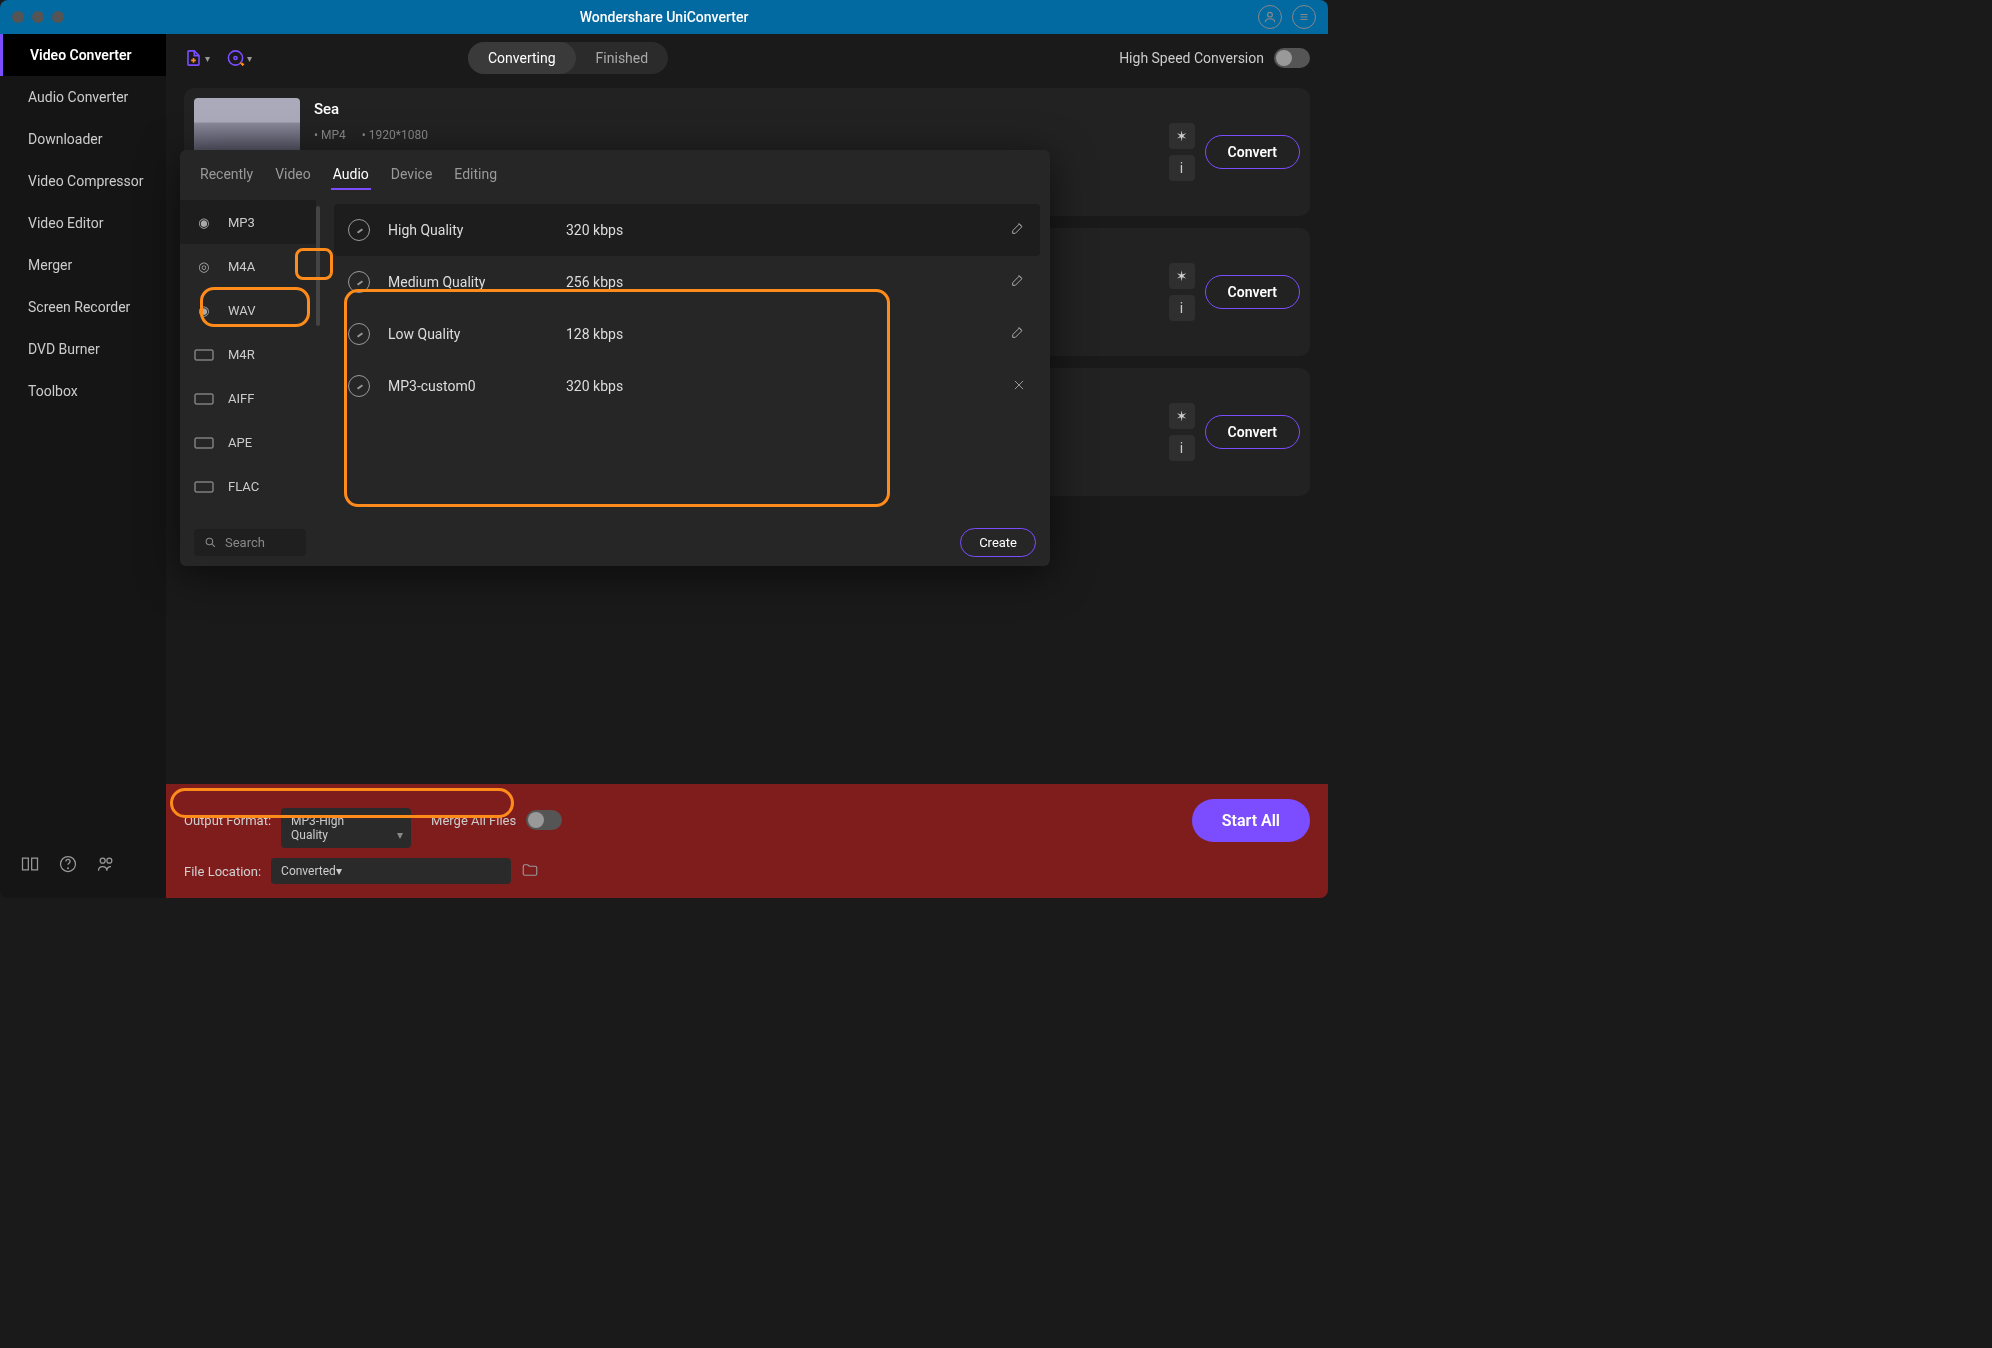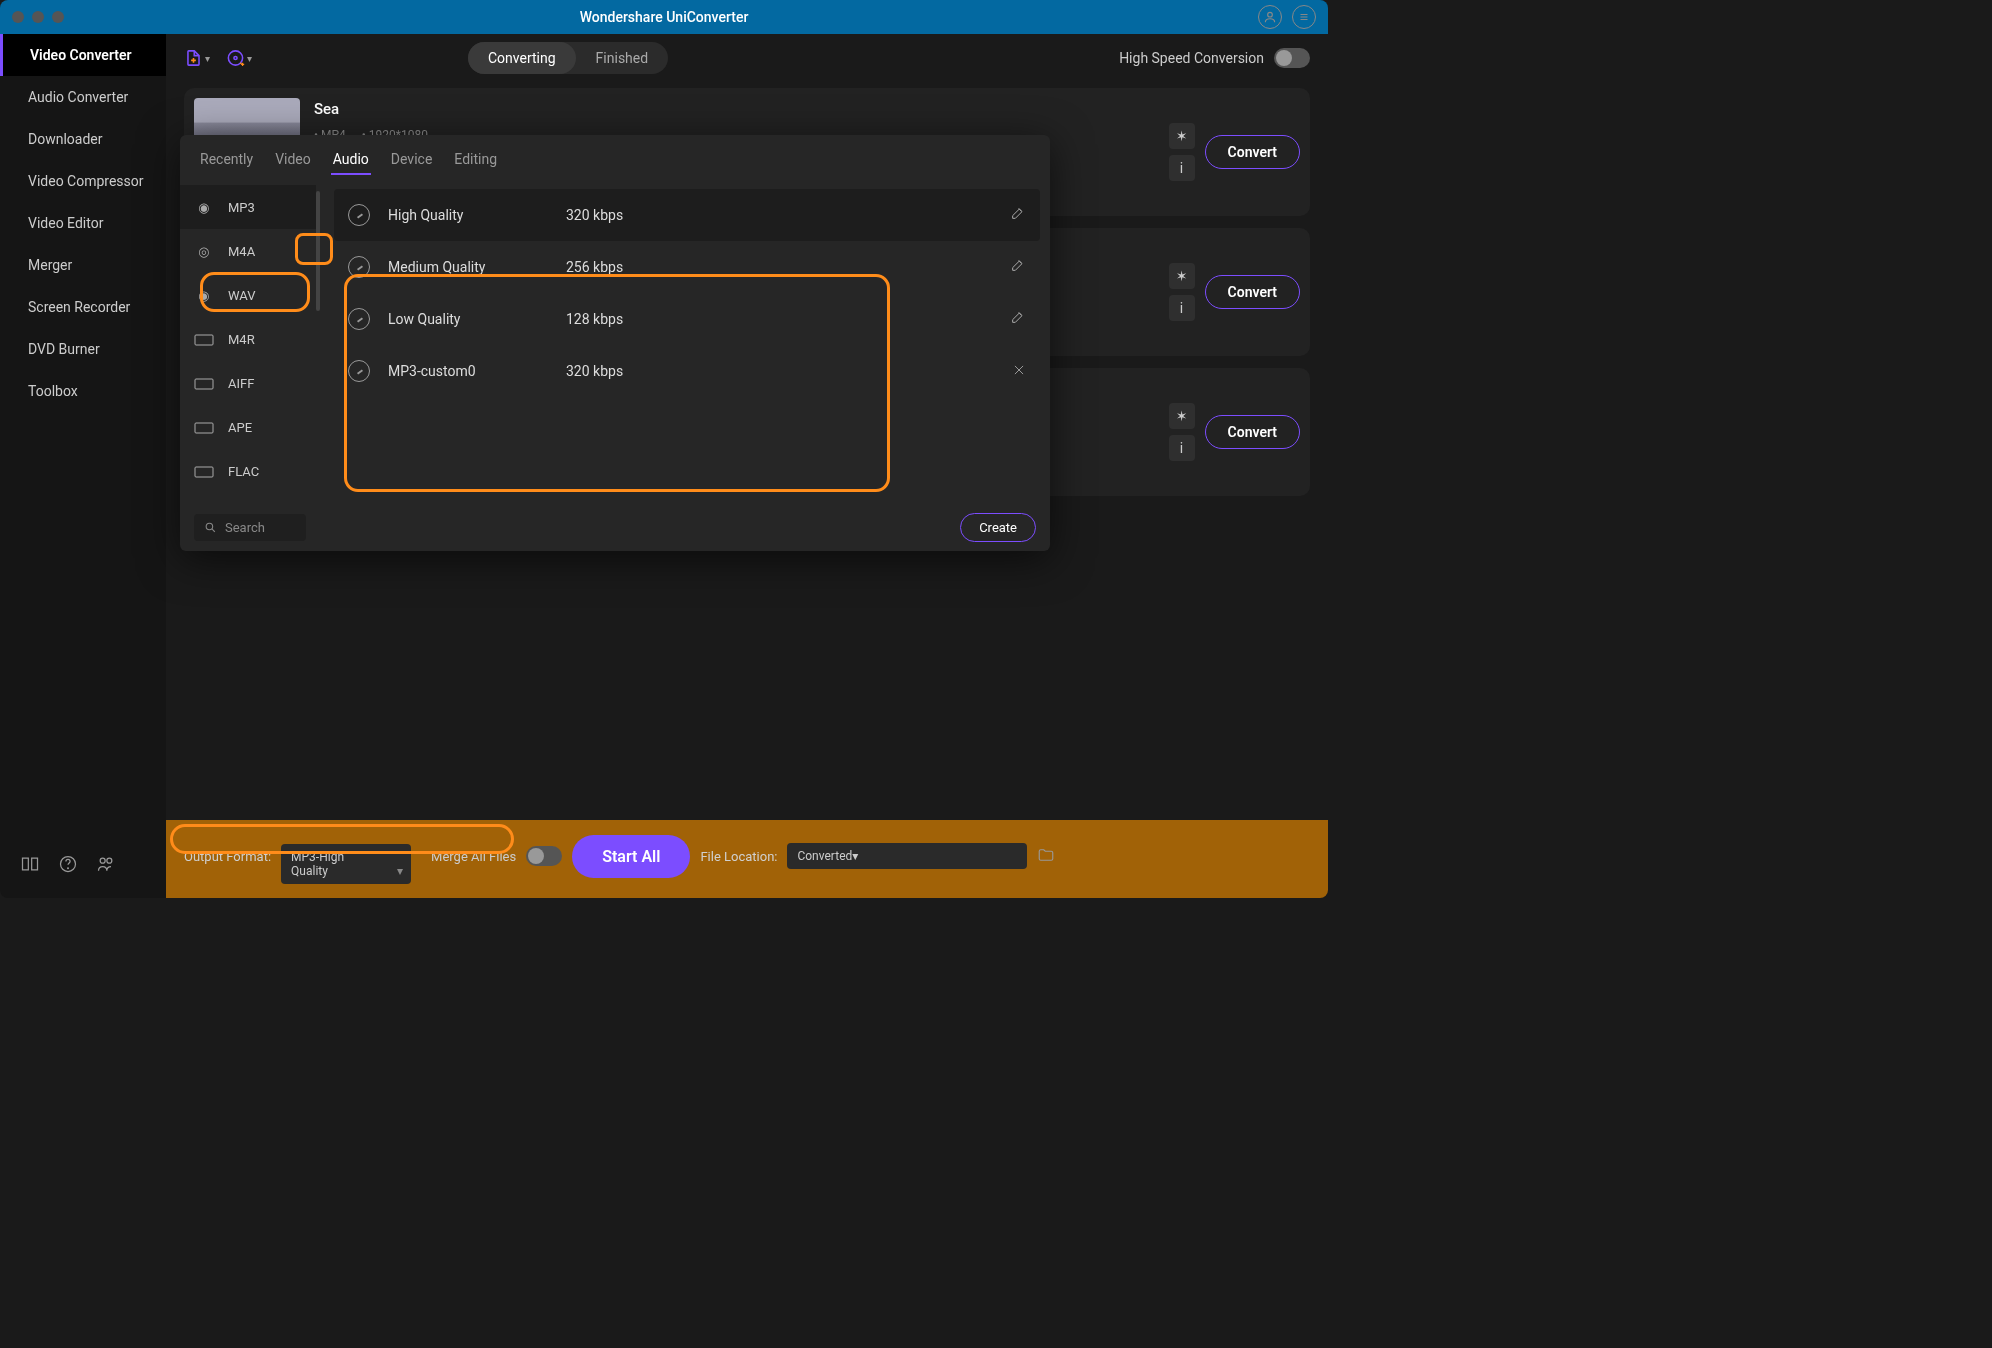--- a/index.html
+++ b/index.html
@@ -28,28 +28,28 @@
   .toggle::after { content:''; position:absolute; width:16px; height:16px; border-radius:50%; background:#999; top:2px; left:2px; }
   .filelist { flex: 1; padding: 6px 18px 0; overflow: hidden; }
   .card { background: #222; border-radius: 10px; height: 128px; margin-bottom: 12px; display: flex; align-items: flex-start; padding: 10px; gap: 14px; position: relative; }
   .thumb { width: 106px; height: 60px; background: linear-gradient(#aab 40%,#889 42%,#445 100%); border-radius: 4px; }
   .fileinfo { padding-top: 2px; }
   .ftitle { color: #fff; font-size: 15px; font-weight: 500; }
   .fmeta { margin-top: 10px; color: #888; font-size: 12px; display:flex; gap:16px;}
   .card-right { margin-left: auto; display: flex; align-items: center; gap: 10px; align-self: center; }
   .iconsq { width: 26px; height: 26px; background: #2f2f2f; border-radius: 4px; display:flex; align-items:center; justify-content:center; color:#ccc; font-size:14px;}
   .convertbtn { border: 1.5px solid #7c4dff; color: #fff; background: transparent; border-radius: 20px; padding: 8px 22px; font-size: 14px; font-weight:600; cursor:pointer; }
-  .bottombar { background: #a16207; padding: 8px 18px 14px; font-size: 13px; display:flex; flex-direction:row; gap:10px; }
+  .bottombar { background: #7f1d1d; padding: 8px 18px 14px; font-size: 13px; display:flex; flex-direction:column; gap:10px; }
   .brow { display: flex; align-items: center; gap: 10px; }
   .ofselect { background: #2a2a2a; border: none; color: #ccc; padding: 6px 28px 6px 10px; border-radius: 4px; font-size:12px; position:relative; width:130px;margin-top:16px;}
   .merge { margin-left: 10px; display:flex; align-items:center; gap:10px; color:#ccc;}
   .startall { margin-left: auto; background: #7c4dff; color: #fff; border: none; border-radius: 22px; padding: 12px 30px; font-size: 16px; font-weight: 600; cursor:pointer; }
   .flselect { background:#2a2a2a; color:#ccc; padding:6px 10px; border-radius:4px; width:240px; display:flex; justify-content:flex-start; align-items:center; font-size:12px;}
   
-  .popover { position: absolute; left: 14px; top: 101px; width: 870px; height: 416px; background: #262626; border-radius: 6px; box-shadow: 0 8px 40px rgba(0,0,0,.6); display:flex; flex-direction:column; z-index:10; }
+  .popover { position: absolute; left: 14px; top: 116px; width: 870px; height: 416px; background: #262626; border-radius: 6px; box-shadow: 0 8px 40px rgba(0,0,0,.6); display:flex; flex-direction:column; z-index:10; }
   .poptabs { display: flex; gap: 18px; padding: 14px 18px 10px; font-size: 14px; }
   .poptab { color: #999; padding: 2px 2px 6px; cursor:pointer; }
   .poptab.active { color: #fff; border-bottom: 2px solid #7c4dff; }
   .popbody { flex:1; display:flex; overflow:hidden; }
   .fmtcol { width: 136px; overflow:auto; }
   .fmtitem { height: 44px; display:flex; align-items:center; gap:14px; padding-left:14px; color:#ccc; font-size:13px; cursor:pointer; }
   .fmtitem.active { background: #1d1d1d; }
   .fmticon { width:20px; height:20px; display:flex; align-items:center; justify-content:center; color:#aaa; }
   .scrolltrack { width: 6px; background: transparent; }
   .qualcol { flex:1; padding: 4px 10px 0 12px; }

